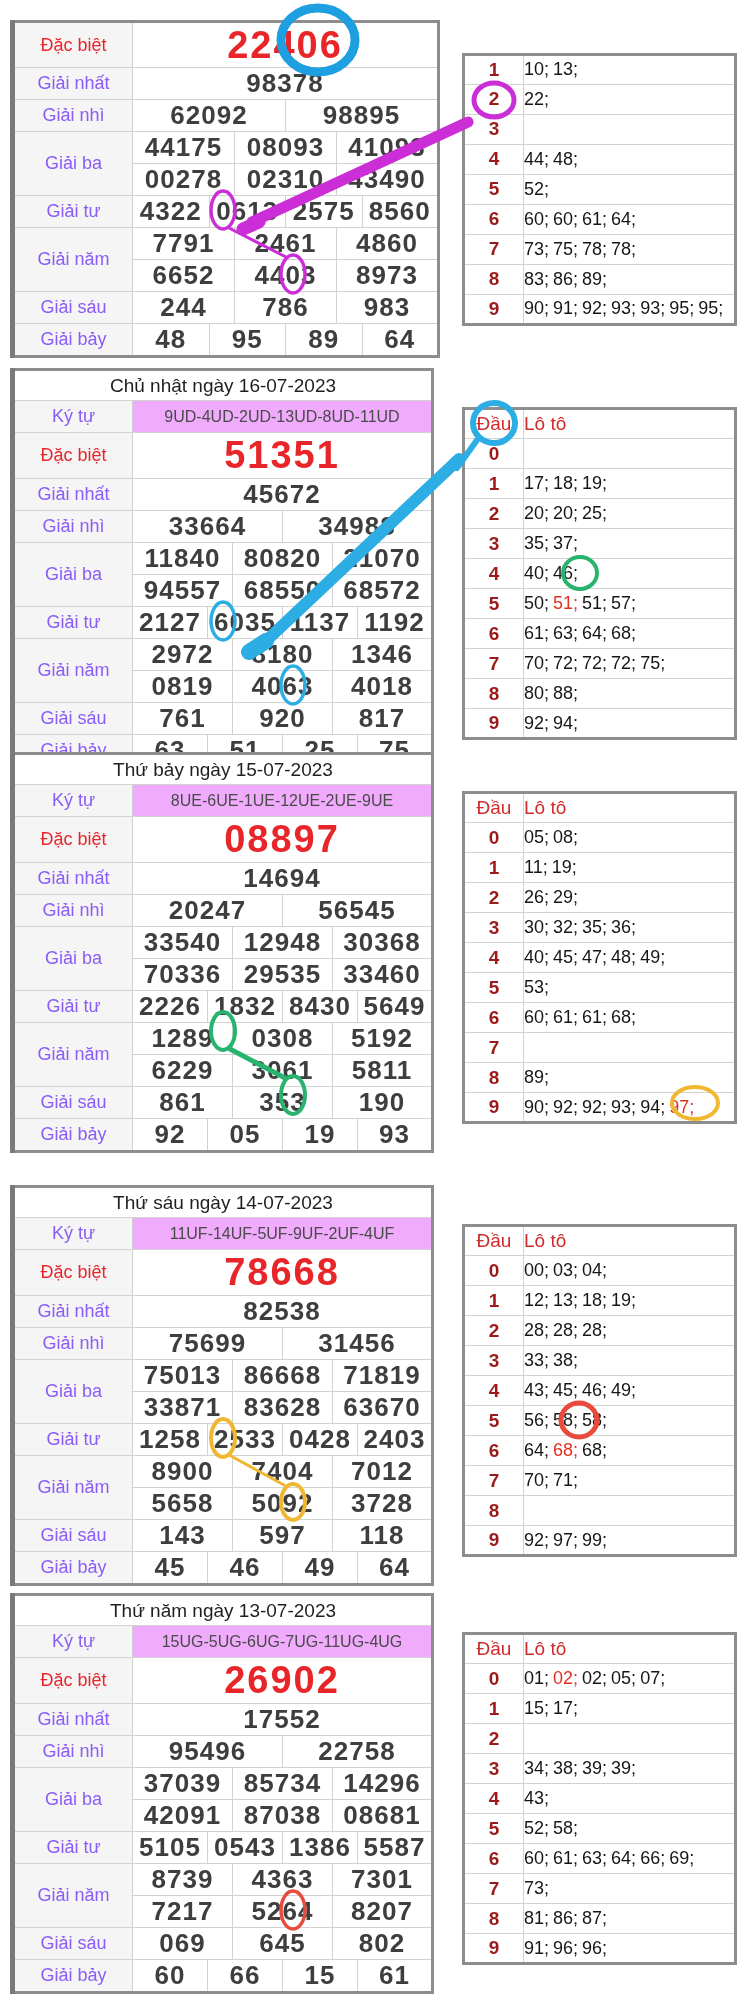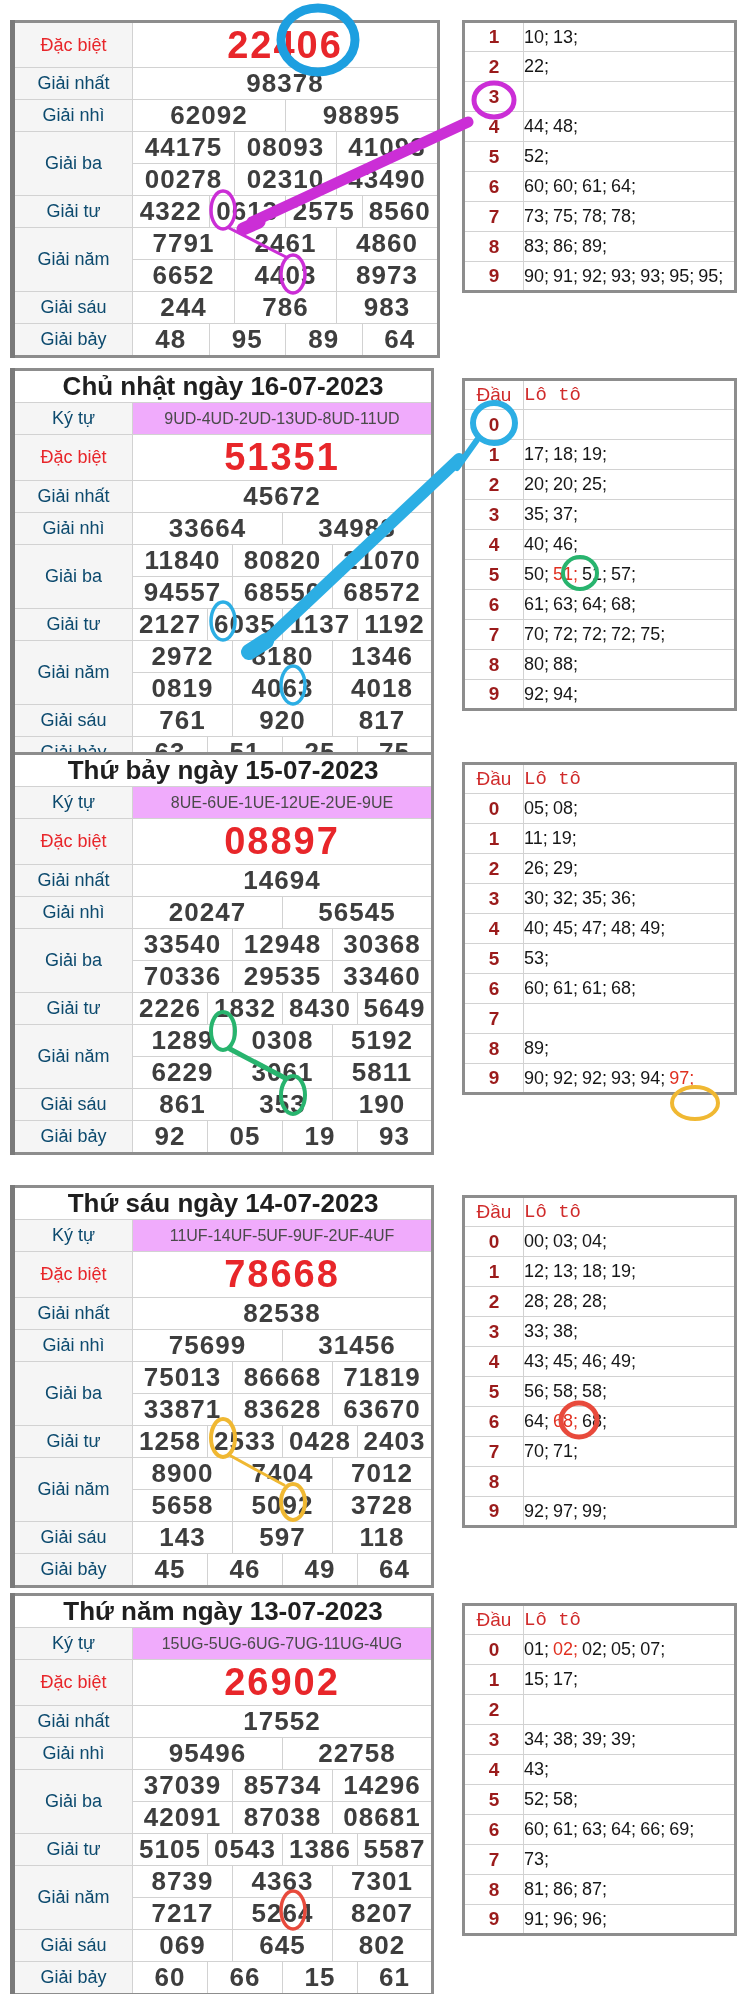--- a/index.html
+++ b/index.html
@@ -1,43 +1,43 @@
 <!DOCTYPE html>
 <html><head>
 <meta charset="utf-8">
 <style>
   html,body{margin:0;padding:0;}
   body{
     width:753px;height:1994px;position:relative;background:#fff;
     font-family:"Liberation Sans",sans-serif;overflow:hidden;
   }
-  .block{position:absolute;left:10px;width:727px;display:flex;align-items:flex-start;}
+  .block{position:absolute;left:10px;width:727px;display:flex;align-items:center;}
   .rwrap{margin-left:auto;}
   .rwrap.offset{margin-top:10px;margin-left:28px;}
   table{border-collapse:collapse;table-layout:fixed;background:#fff;}
   
   .ltable{width:430px;border:3px solid #8d8d8d;border-left:5px solid #7a7a7a;}
   .ltable td{border:1px solid #d2d2d2;text-align:center;padding:0;overflow:hidden;}
   .ltable tr{height:32px;}
   .ltable tr.r-head{height:31px;}
   .ltable tr.r-db{height:46px;}
   col.cl{width:120px;}
-  .lbl{background:#f5f5f5;font-size:18px;color:#0c4a6e;font-weight:400;}
+  .lbl{background:#f5f5f5;font-size:18px;color:#8b5cf6;font-weight:400;}
   .lbl-db{color:#e8262a;}
-  .date{font-size:26px;color:#1f1f1f;background:#fff;font-weight:bold;}
+  .date{font-size:19px;color:#1f1f1f;background:#fff;}
   .kytu{font-size:16px;color:#4a4a4a;background:#f0abfc;}
   .v{font-size:26px;font-weight:700;color:#3e3e3e;letter-spacing:1px;}
   .db{font-size:38px;font-weight:700;color:#e8262a;letter-spacing:2px;}
   
   .rtable{width:275px;border:3px solid #8d8d8d;}
   .rtable td{border:1px solid #d2d2d2;padding:0;overflow:hidden;}
   .rtable tr{height:30px;}
   col.cd{width:60px;}
   .rh{color:#d02b2b;font-size:19px;text-align:center;font-weight:400;}
-  .rh2{text-align:left;padding-left:12px;font-family:Liberation Mono, monospace;}
+  .rh2{text-align:left;padding-left:12px;}
   .dau{color:#9b1b1b;font-size:19px;font-weight:700;text-align:center;}
   .loto{font-size:18px;font-weight:400;color:#161616;text-align:left;padding-left:12px;white-space:nowrap;}
   .lv{margin-right:4px;}
   .lv.red{color:#e03020;}
   #anno{position:absolute;left:0;top:0;pointer-events:none;z-index:10;}
 </style>
 </head>
 <body>
 
 <div id="page">

